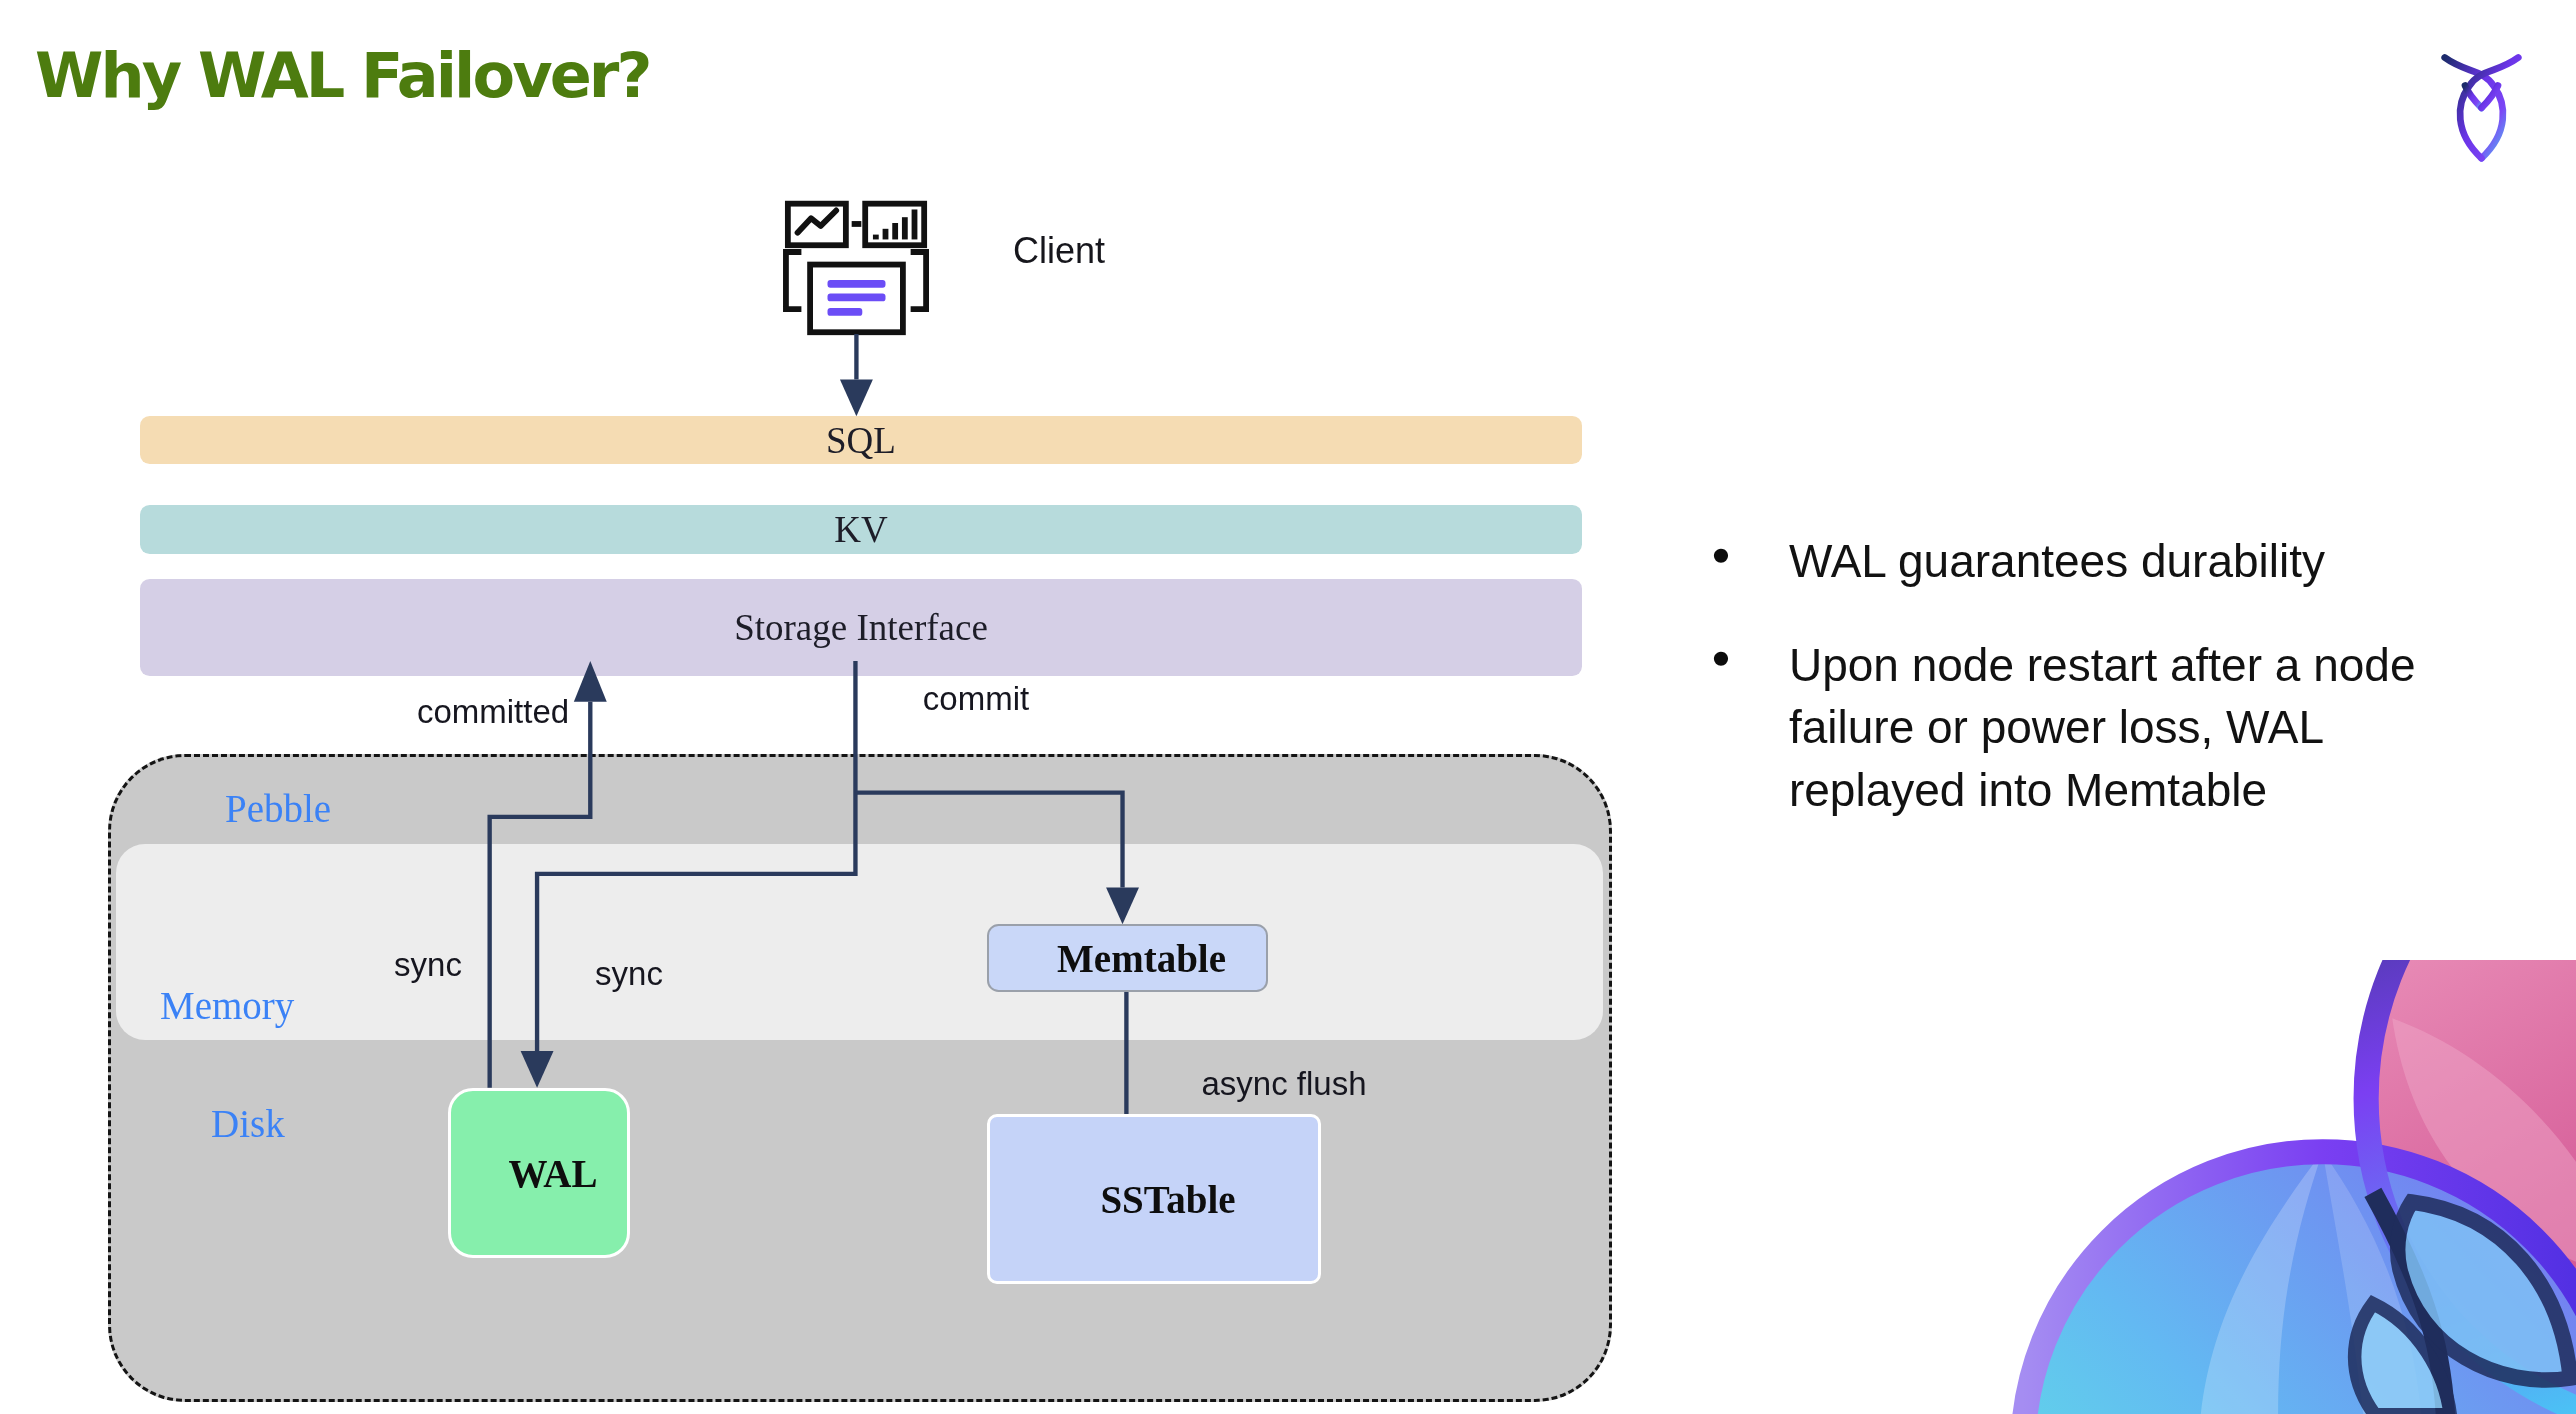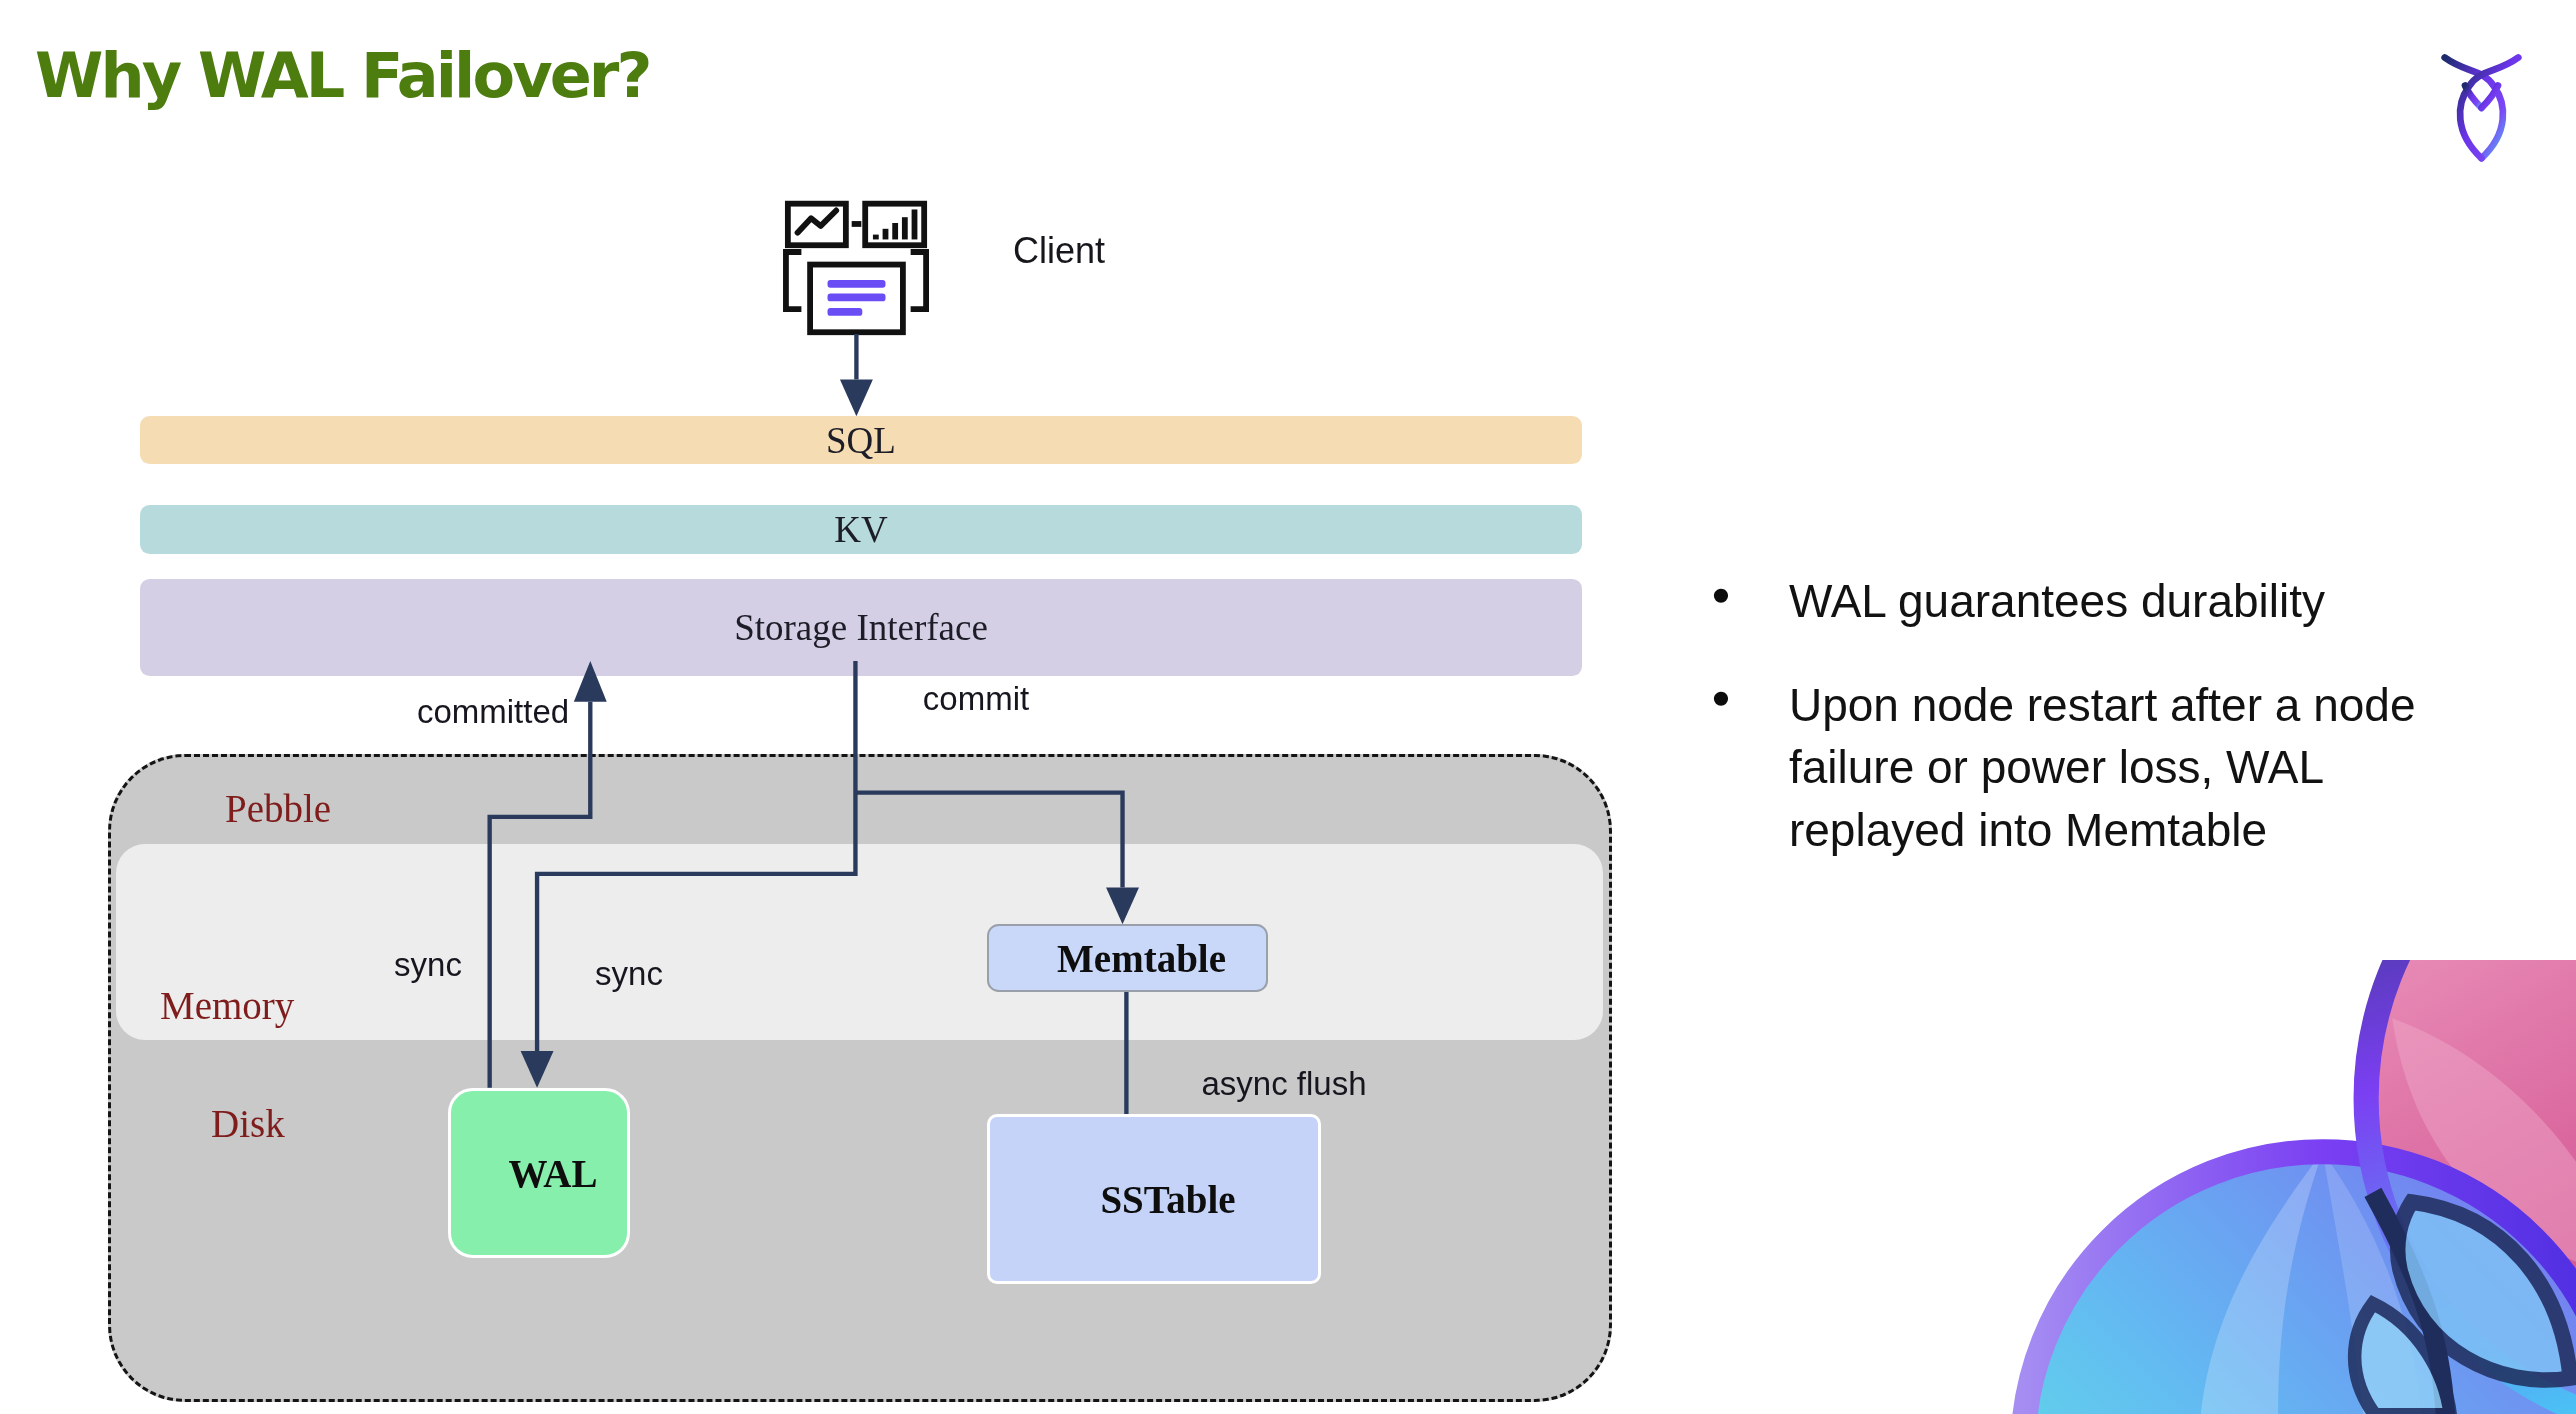--- a/index.html
+++ b/index.html
@@ -31,21 +31,21 @@
 
   
   .pebble-box {
     left:108px; top:754px; width:1504px; height:648px;
     background:#c9c9c9; border:3.9px dashed #141414; border-radius:77px;
   }
   .memory-band {
     left:116px; top:844px; width:1487px; height:196px;
     background:#ededed; border-radius:29px;
   }
-  .zone-label { font-family:"Liberation Serif", serif; font-size:39px; color:#7f1d1d; white-space:nowrap; }
+  .zone-label { font-family:"Liberation Serif", serif; font-size:39px; color:#3b82f6; white-space:nowrap; }
   .lbl-pebble { left:225px; top:786px; }
   .lbl-memory { left:160px; top:983px; }
   .lbl-disk   { left:211px; top:1101px; }
 
   
   .node {
     display:flex; align-items:center; justify-content:center;
     font-family:"Liberation Serif", serif; font-weight:bold; font-size:39px; color:#0e0e0e;padding-left:28px;
   }
   .node-wal      { left:448px;  top:1088px; width:182px; height:170px; background:#86efac; border:3.9px solid #ffffff; border-radius:25px; }
@@ -57,21 +57,21 @@
     font-size:33px; color:#16161f; white-space:nowrap;
     transform:translate(-50%,-50%);
   }
   .lbl-committed { left:493px;  top:712px; }
   .lbl-commit    { left:976px; top:699px; }
   .lbl-sync-a    { left:428px;  top:965px; }
   .lbl-sync-b    { left:629px;  top:974px; }
   .lbl-flush     { left:1284px; top:1065px;margin-top:19px; }
 
   
-  .bullets { left:1711px; top:530px; width:852px; list-style:none;margin-top:40px; }
+  .bullets { left:1711px; top:530px; width:852px; list-style:none; }
   .bullets li {
     display:flex; gap:58px; font-size:46px; line-height:1.36; color:#121212;
     margin-bottom:41px;
   }
   .bullet-dot { flex:0 0 auto; padding-top:1.9px; font-size:33px; color:#0c0c0c; }
   .bullet-dot::before { content:"●"; }
   .bullet-text { width:701px; }
 
   svg { display:block; }
   .overlay { pointer-events:none; }

